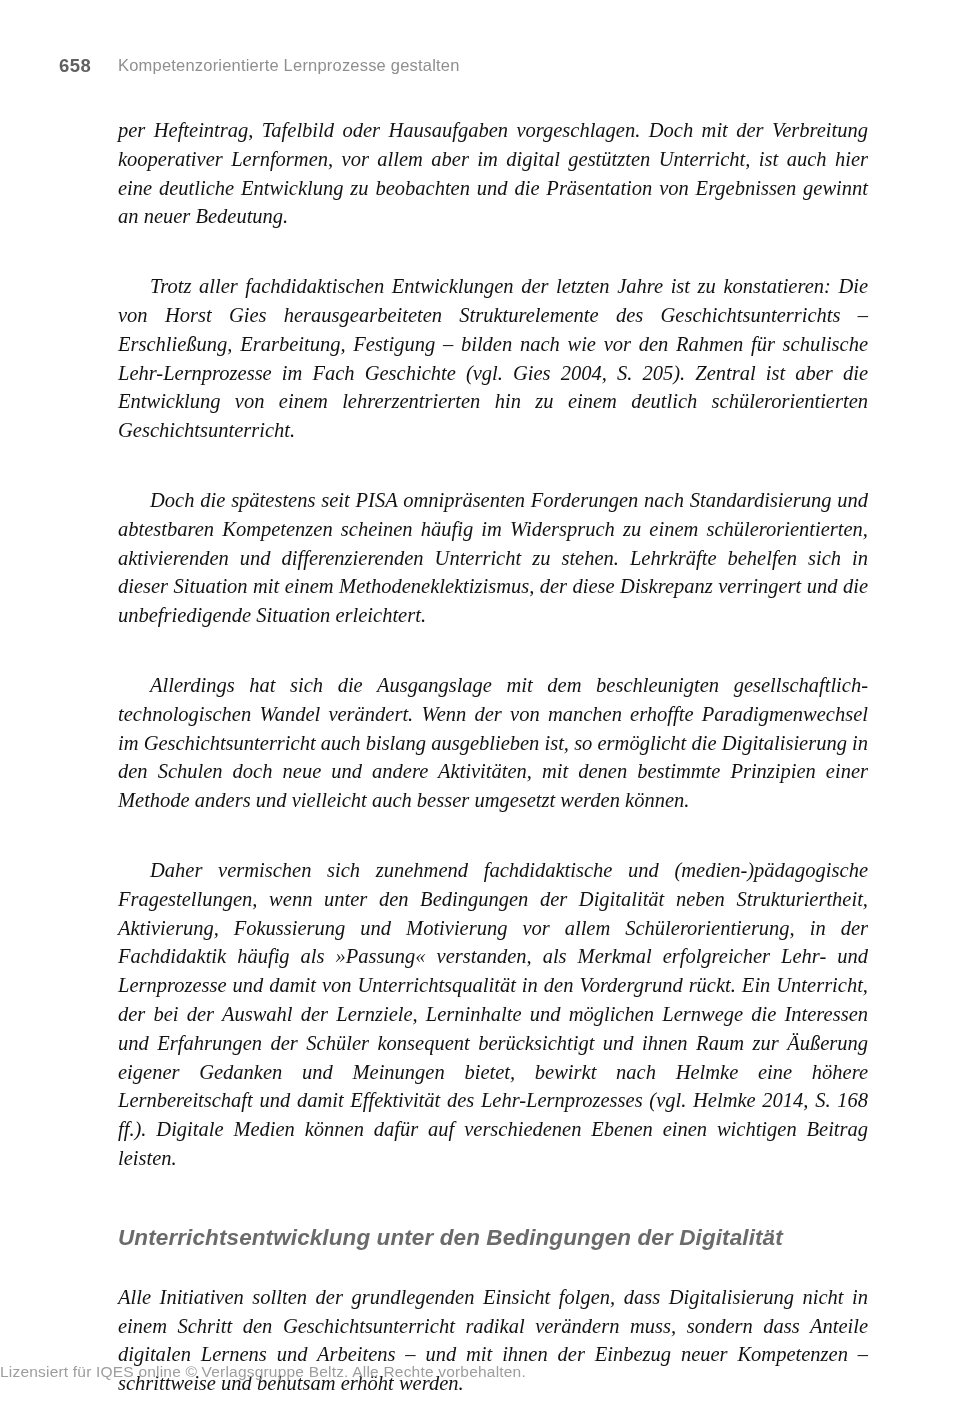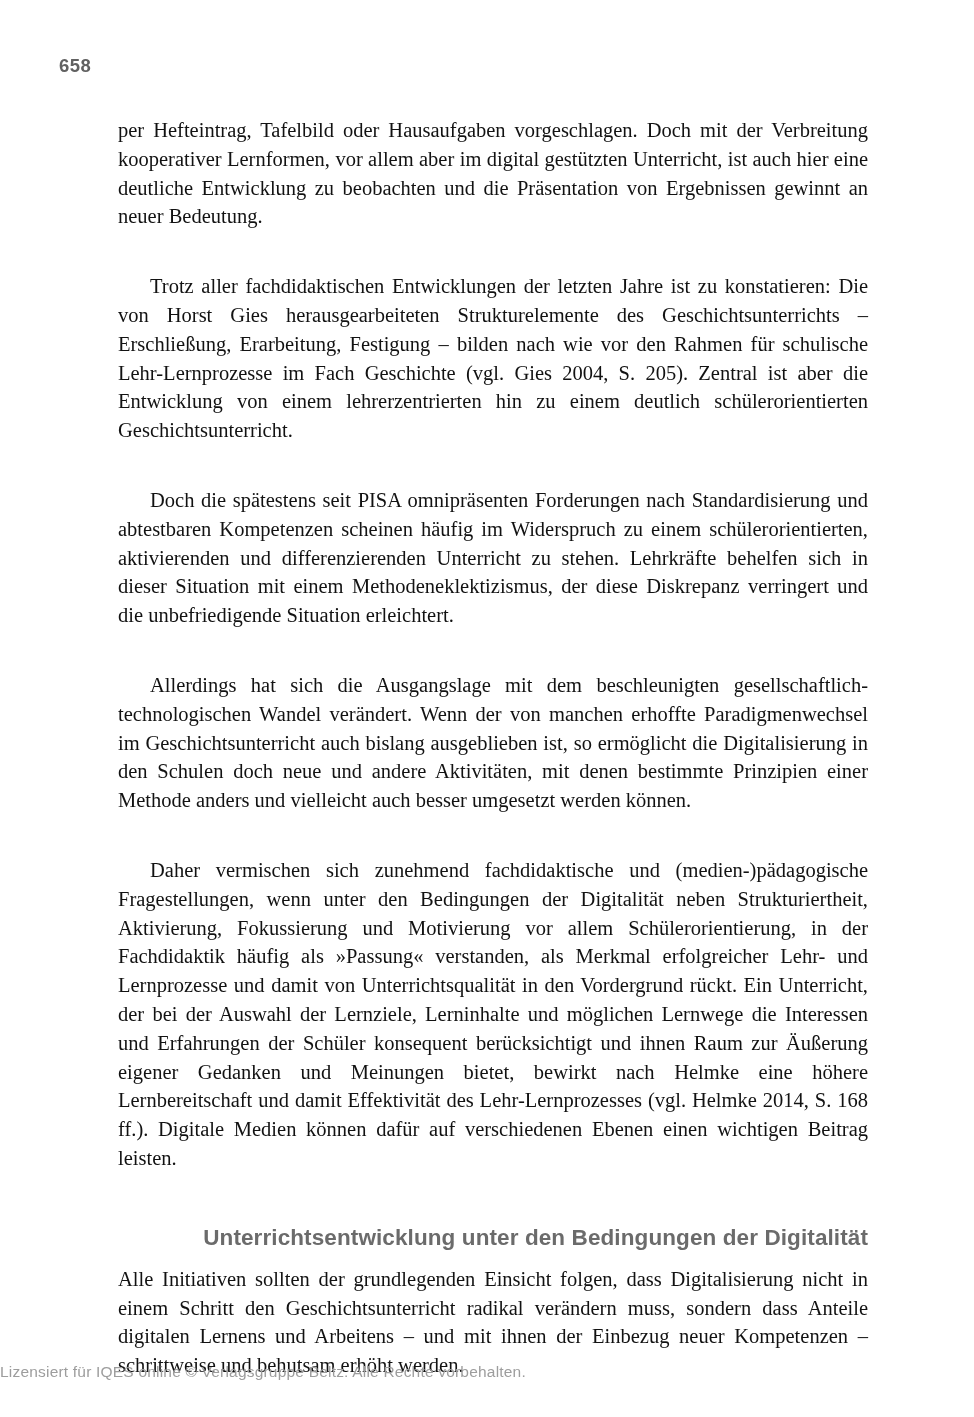--- a/index.html
+++ b/index.html
@@ -24,47 +24,48 @@
     position: absolute; left: 118px; top: 1px;
     font-size: 16.5px; font-weight: 400; color: #8f8f8f; letter-spacing: 0.2px;
   }
   .content {
     position: absolute;
     top: 116px; left: 118px; width: 750px;
     color: #121212;
     font-size: 20.5px;
     line-height: 28.8px;
     text-align: justify;
-    hyphens: auto; -webkit-hyphens: auto;
+    hyphens: auto; font-style: italic; -webkit-hyphens: auto;
   }
   .body-p { margin: 0; }
   .body-p.indent { text-indent: 32px; margin-top: 41px; }
   .section-heading {
-    margin: 50px 0 12px 0;
+    margin: 50px 0 30px 0;
     font-family: "Liberation Sans", sans-serif;
     font-size: 22.5px; font-weight: 700; line-height: 30px;
     color: #6b6b6b;
-    text-align: right;
+    text-align: left;
     letter-spacing: 0.1px;
   }
   .license-footer {
     position: absolute;
     left: 0; right: 0; top: 1363px;
     text-align: left;
     font-family: "Liberation Sans", sans-serif;
     font-size: 15.5px; color: #9d9d9d; letter-spacing: 0.2px;
   }
 </style>
 </head>
 <body>
 
 <div class="page">
 
   <header class="running-head">
     <span class="page-number">658</span>
+    <span class="running-title">Kompetenzorientierte Lernprozesse gestalten</span>
   </header>
 
   <main class="content" lang="de">
     <p class="body-p">per Hefteintrag, Tafelbild oder Hausaufgaben vorgeschlagen. Doch mit der Verbreitung kooperativer Lernformen, vor allem aber im digital gestützten Unterricht, ist auch hier eine deutliche Entwicklung zu beobachten und die Präsentation von Ergebnissen gewinnt an neuer Bedeutung.</p>
     <p class="body-p indent">Trotz aller fachdidaktischen Entwicklungen der letzten Jahre ist zu konstatieren: Die von Horst Gies herausgearbeiteten Strukturelemente des Geschichtsunterrichts – Erschließung, Erarbeitung, Festigung – bilden nach wie vor den Rahmen für schulische Lehr-Lernprozesse im Fach Geschichte (vgl. Gies 2004, S. 205). Zentral ist aber die Entwicklung von einem lehrerzentrierten hin zu einem deutlich schülerorientierten Geschichtsunterricht.</p>
     <p class="body-p indent">Doch die spätestens seit PISA omnipräsenten Forderungen nach Standardisierung und abtestbaren Kompetenzen scheinen häufig im Widerspruch zu einem schülerorientierten, aktivierenden und differenzierenden Unterricht zu stehen. Lehrkräfte behelfen sich in dieser Situation mit einem Methodeneklektizismus, der diese Diskrepanz verringert und die unbefriedigende Situation erleichtert.</p>
     <p class="body-p indent">Allerdings hat sich die Ausgangslage mit dem beschleunigten gesellschaftlich-technologischen Wandel verändert. Wenn der von manchen erhoffte Paradigmenwechsel im Geschichtsunterricht auch bislang ausgeblieben ist, so ermöglicht die Digitalisierung in den Schulen doch neue und andere Aktivitäten, mit denen bestimmte Prinzipien einer Methode anders und vielleicht auch besser umgesetzt werden können.</p>
     <p class="body-p indent">Daher vermischen sich zunehmend fachdidaktische und (medien-)pädagogische Fragestellungen, wenn unter den Bedingungen der Digitalität neben Strukturiertheit, Aktivierung, Fokussierung und Motivierung vor allem Schülerorientierung, in der Fachdidaktik häufig als »Passung« verstanden, als Merkmal erfolgreicher Lehr- und Lernprozesse und damit von Unterrichtsqualität in den Vordergrund rückt. Ein Unterricht, der bei der Auswahl der Lernziele, Lerninhalte und möglichen Lernwege die Interessen und Erfahrungen der Schüler konsequent berücksichtigt und ihnen Raum zur Äußerung eigener Gedanken und Meinungen bietet, bewirkt nach Helmke eine höhere Lernbereitschaft und damit Effektivität des Lehr-Lernprozesses (vgl. Helmke 2014, S. 168 ff.). Digitale Medien können dafür auf verschiedenen Ebenen einen wichtigen Beitrag leisten.</p>
 
     <h2 class="section-heading">Unterrichtsentwicklung unter den Bedingungen der Digitalität</h2>

